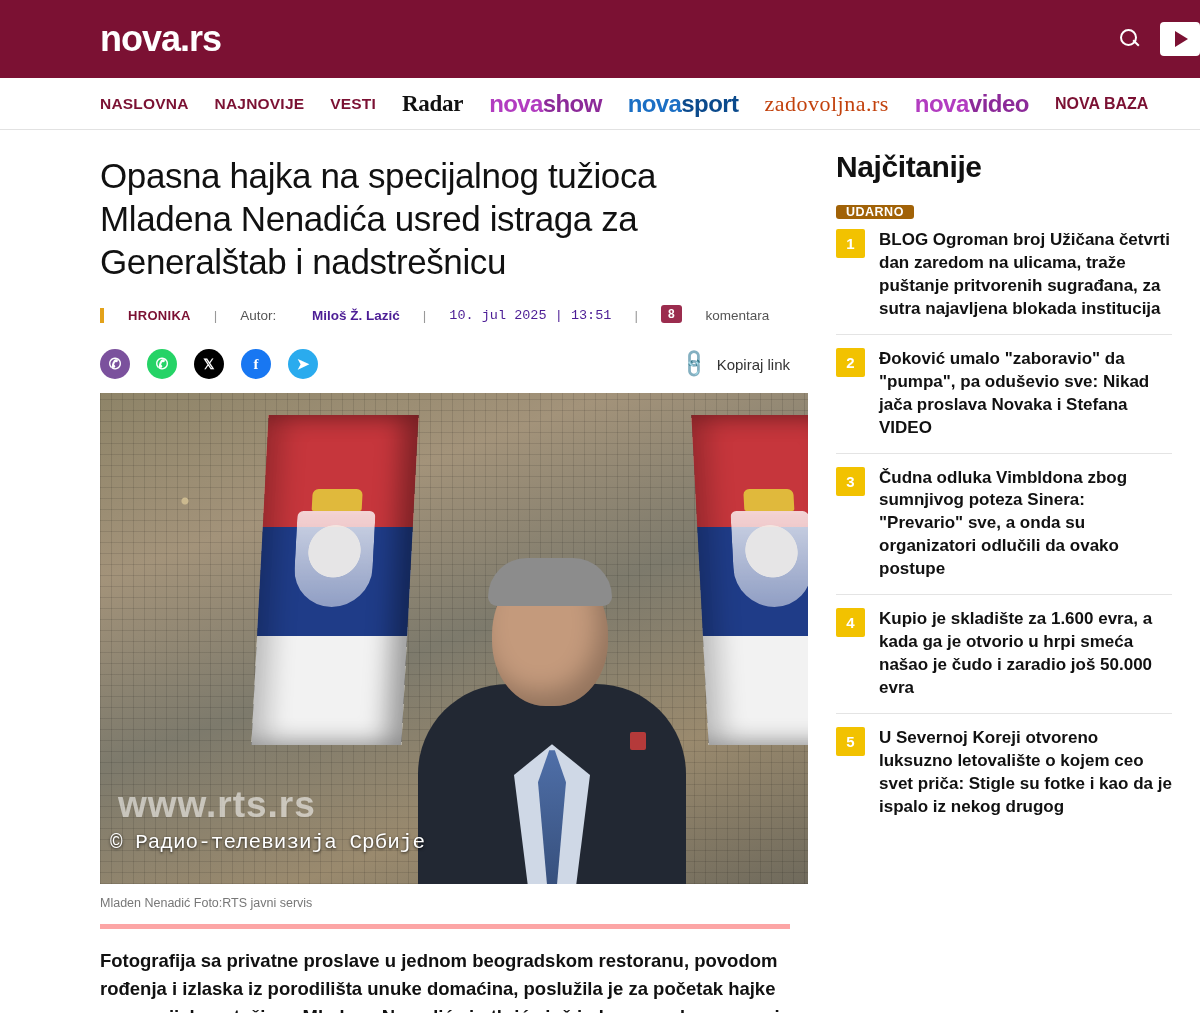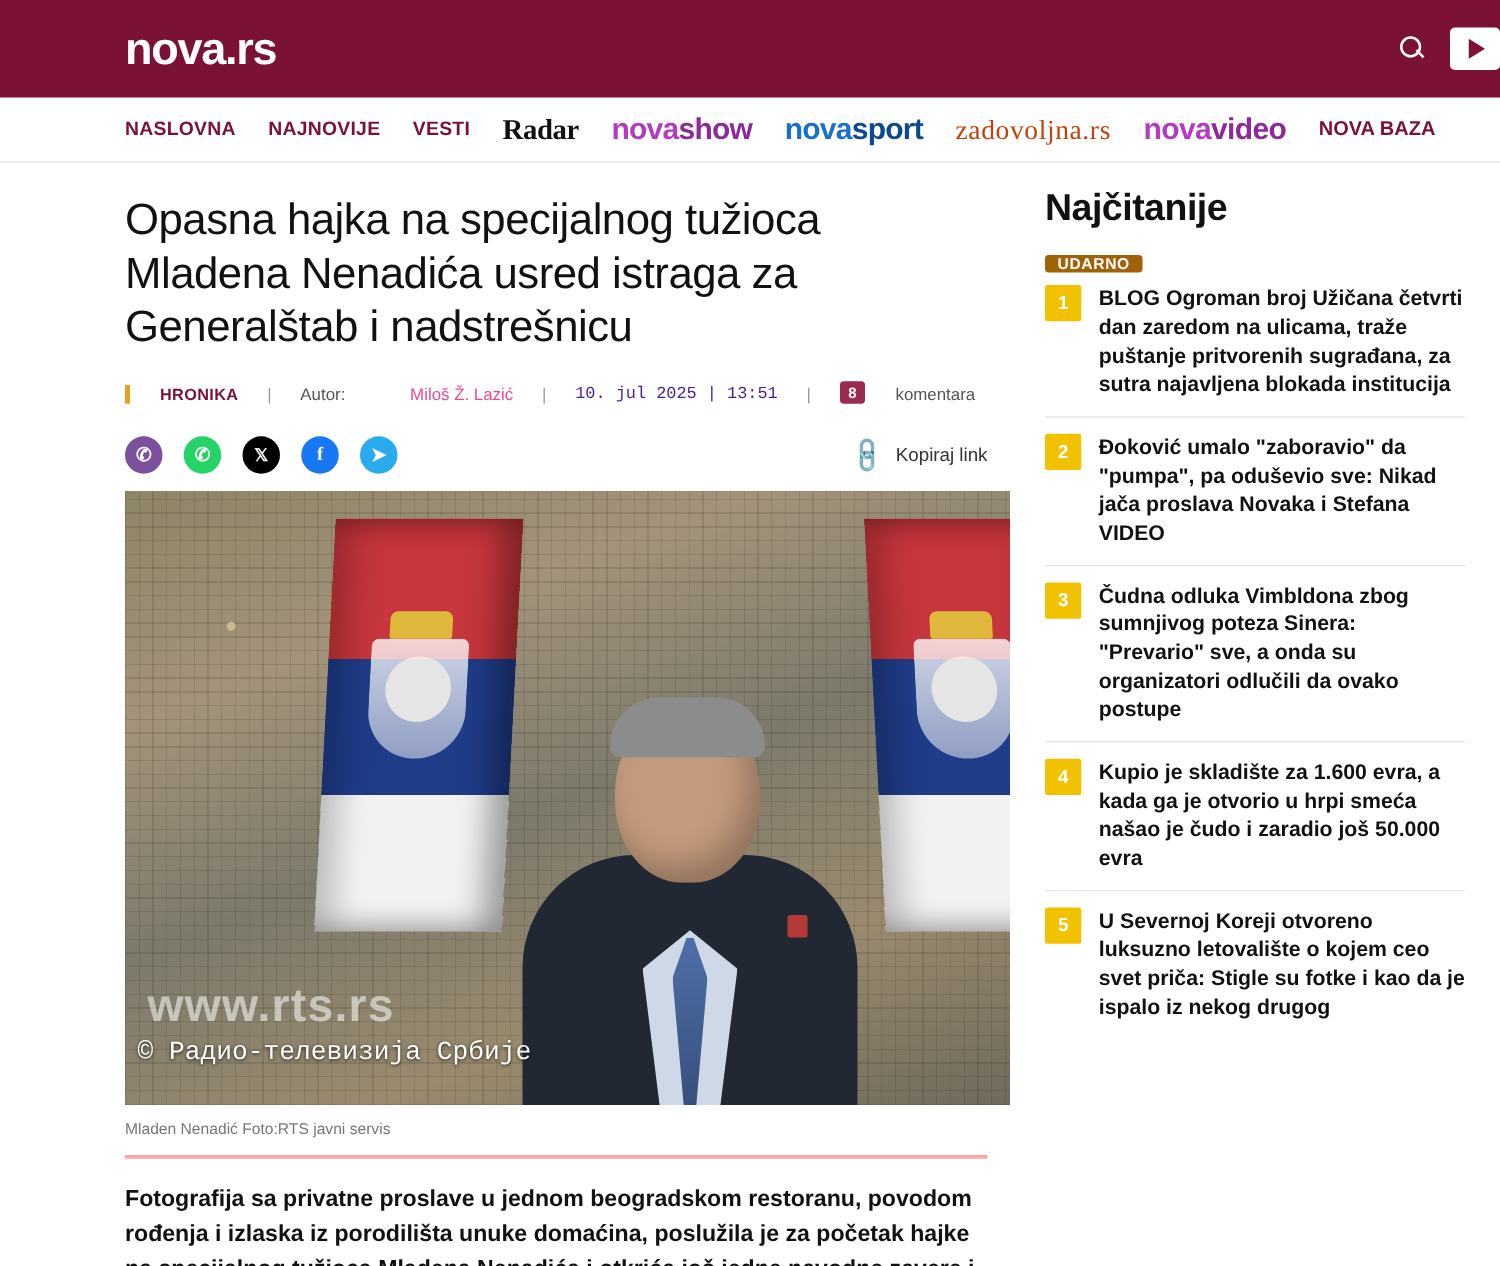--- a/index.html
+++ b/index.html
@@ -166,21 +166,21 @@
     background: #e3a21a;
     margin-right: 8px;
   }
   .meta .cat {
     color: #7b1133;
     font-weight: bold;
     font-size: 13px;
     letter-spacing: 0.3px;
   }
   .meta .sep { margin: 0 7px; color: #999; }
-  .meta .author { color: #ec4899; font-weight: normal; margin-left: 16px; }
+  .meta .author { color: #4c1d95; font-weight: bold; }
   .meta .date { color: #4c1d95; font-family: Liberation Mono, monospace; }
   .meta .badge {
     background: #9b2c4e;
     color: #ffffff;
     font-size: 12px;
     font-weight: bold;
     padding: 2px 7px;
     border-radius: 3px;
     margin-right: 8px;
   }
@@ -331,21 +331,21 @@
     color: #ffffff;
     font-size: 21px;
     text-shadow: 0 1px 3px rgba(0,0,0,0.8);
     font-family: Liberation Mono, monospace;
   }
   .caption {
     font-size: 12.5px;
     color: #777777;
     margin: 12px 0 0 0;
     padding-bottom: 14px;
-    border-bottom: 3px solid #fca5a5;
+    border-bottom: 5px solid #fca5a5;
   }
 
   
   .lead {
     font-size: 18.5px;
     line-height: 1.52;
     font-weight: bold;
     color: #111111;
     margin: 18px 0 0 0;
   }

